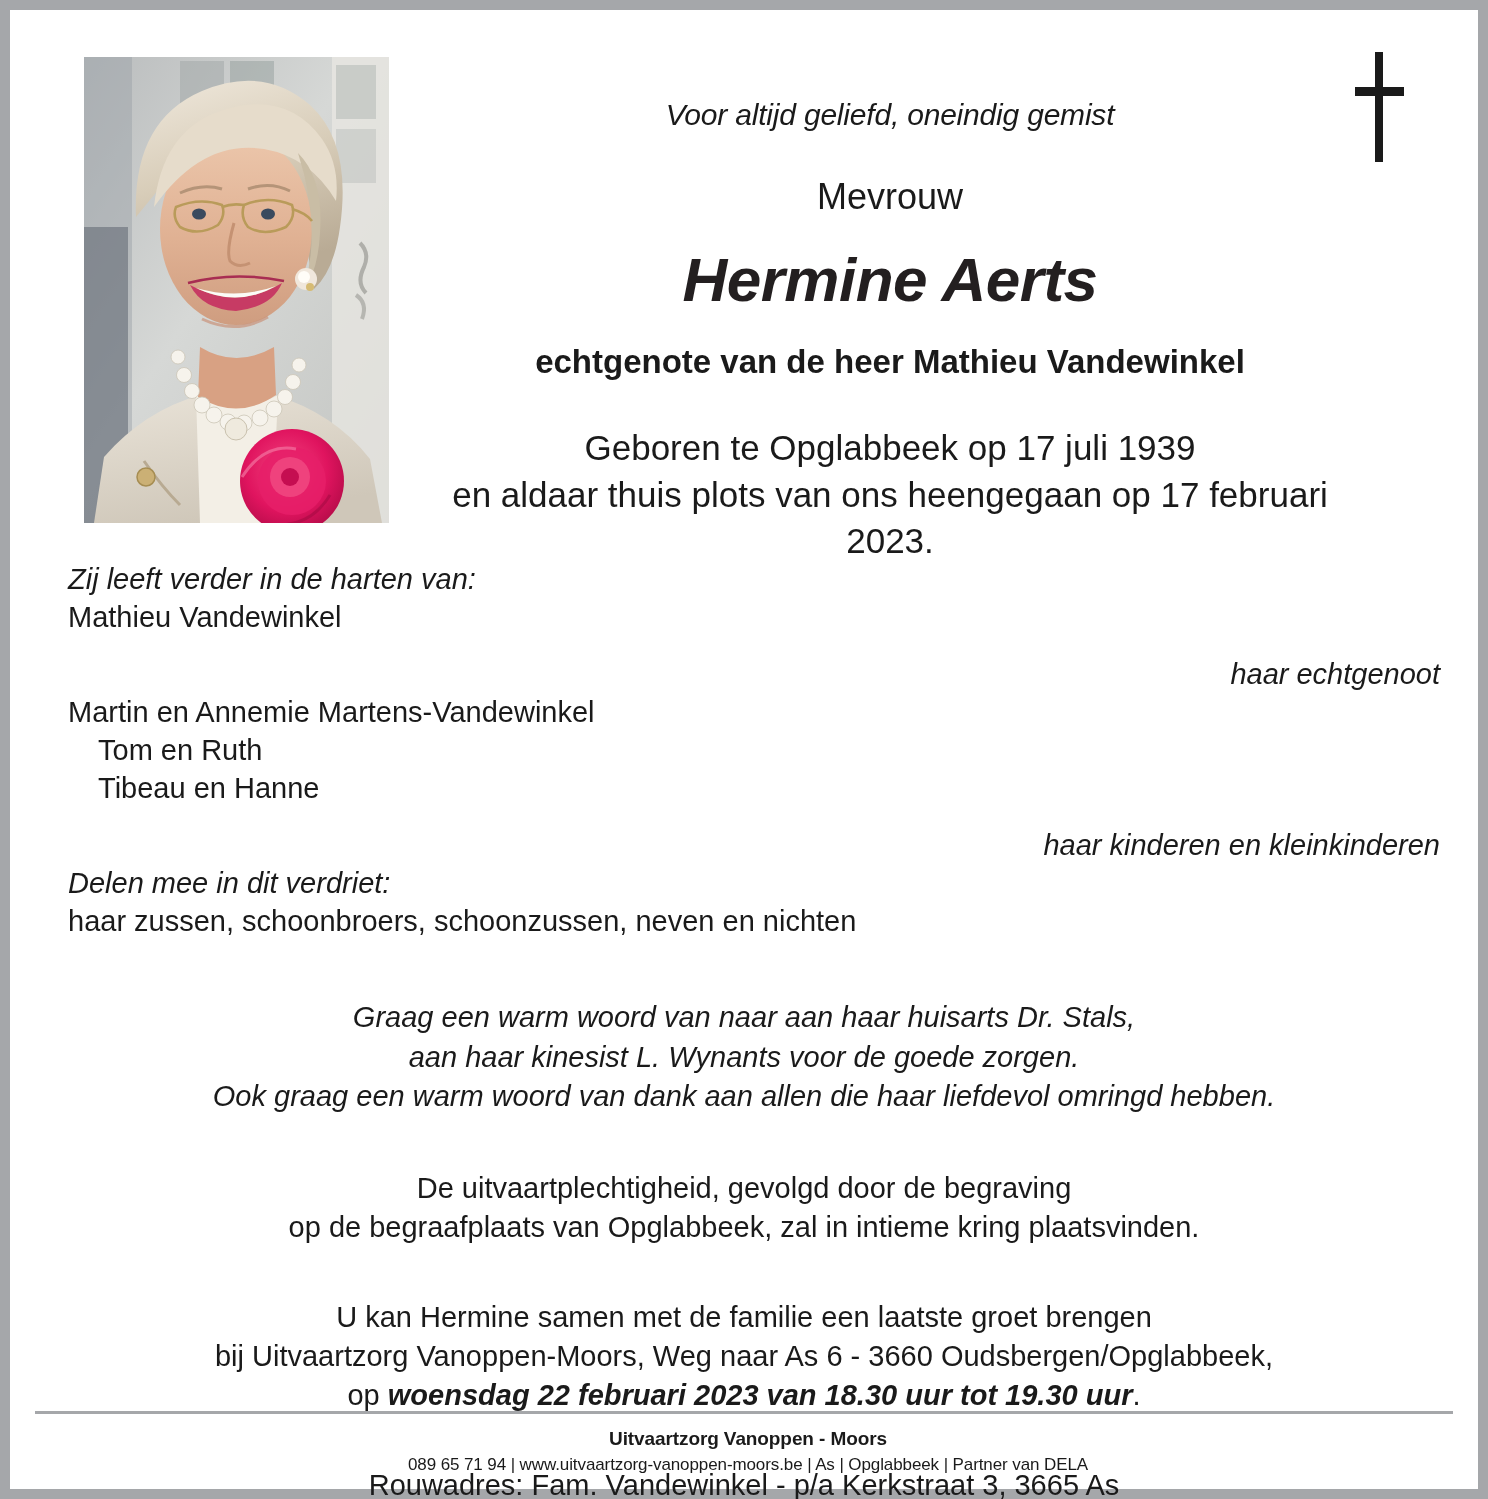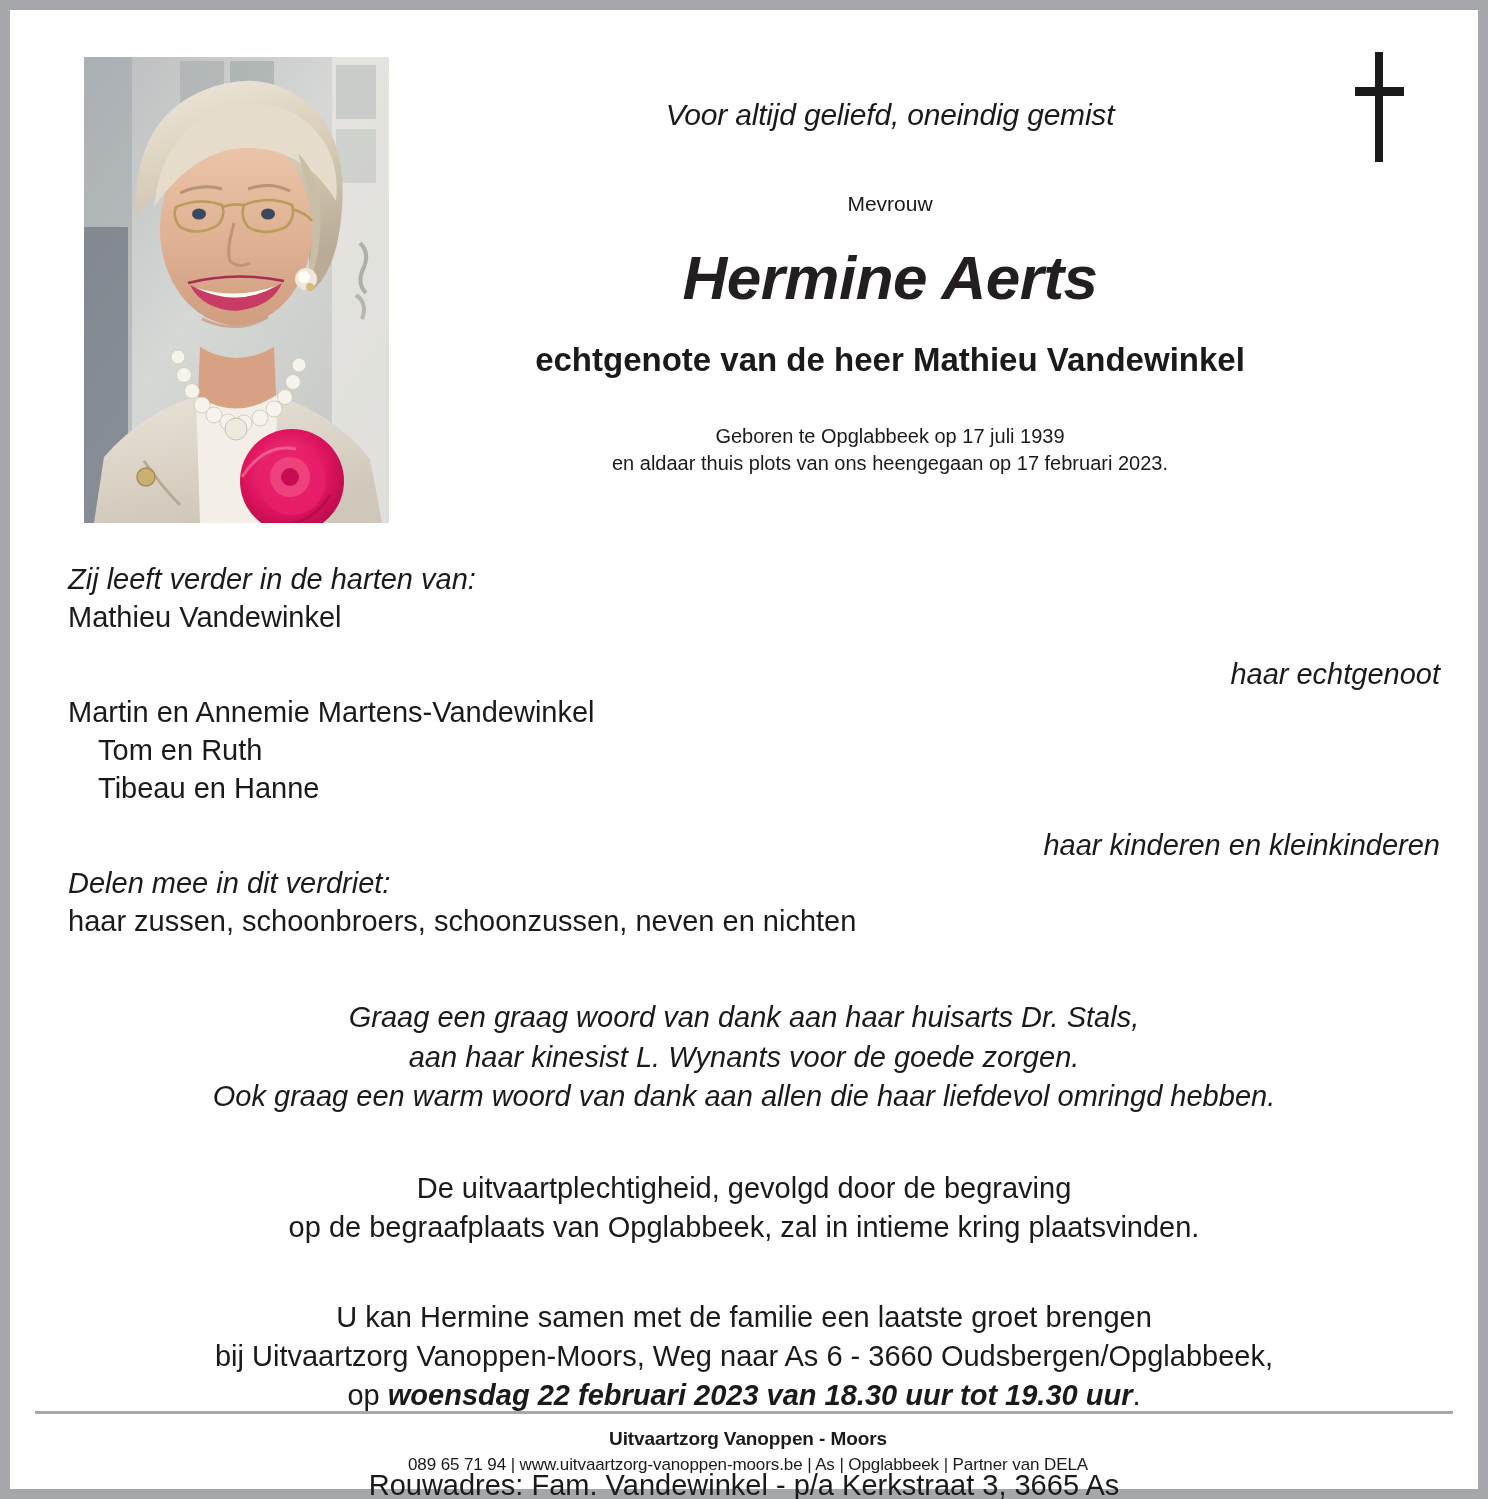--- a/index.html
+++ b/index.html
@@ -82,40 +82,40 @@
     text-align: center;
   }
   .epitaph {
     font-style: italic;
     font-size: 30px;
     letter-spacing: -0.2px;
     margin-top: 88px;
     color: #1a1a1a;
   }
   .salutation {
-    font-size: 21px;
-    margin-top: 60px;
+    font-size: 36px;
+    margin-top: 44px;
     color: #1a1a1a;
   }
   .deceased-name {
     font-size: 62px;
     font-weight: bold;
     letter-spacing: -0.5px;
     margin-top: 26px;
     color: #231f20;
     font-style: italic;
   }
   .spouse-line {
     font-size: 33px;
     font-weight: bold;
     margin-top: 28px;
     color: #1a1a1a;
   }
   .life-dates {
-    font-size: 20px;
+    font-size: 35px;
     line-height: 1.33;
     margin-top: 44px;
     color: #1a1a1a;
   }
 
   
   .survivors {
     position: relative;
     padding: 0 38px 0 58px;
     margin-top: 62px;
@@ -315,21 +315,21 @@
       <div class="rel-label echtgenoot">haar echtgenoot</div>
       <div class="plain">Martin en Annemie Martens-Vandewinkel</div>
       <div class="plain indent1">Tom en Ruth</div>
       <div class="plain indent1">Tibeau en Hanne</div>
       <div class="rel-label kinderen">haar kinderen en kleinkinderen</div>
       <div class="intro">Delen mee in dit verdriet:</div>
       <div class="plain">haar zussen, schoonbroers, schoonzussen, neven en nichten</div>
     </div>
 
     <div class="center-block thanks">
-      <div>Graag een graag woord van dank aan haar huisarts Dr. Stals,</div>
+      <div>Graag een warm woord van naar aan haar huisarts Dr. Stals,</div>
       <div>aan haar kinesist L. Wynants voor de goede zorgen.</div>
       <div>Ook graag een warm woord van dank aan allen die haar liefdevol omringd hebben.</div>
     </div>
 
     <div class="center-block ceremony">
       <div>De uitvaartplechtigheid, gevolgd door de begraving</div>
       <div>op de begraafplaats van Opglabbeek, zal in intieme kring plaatsvinden.</div>
     </div>
 
     <div class="center-block visiting">

